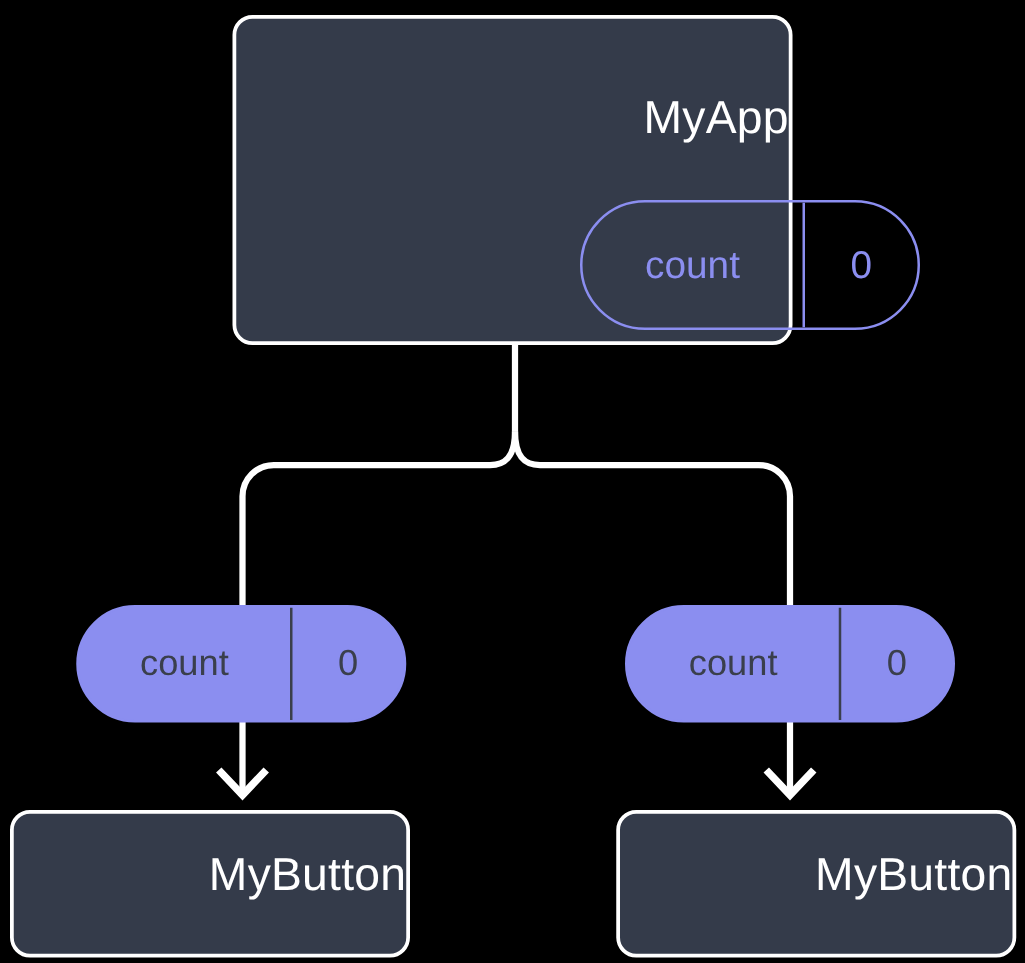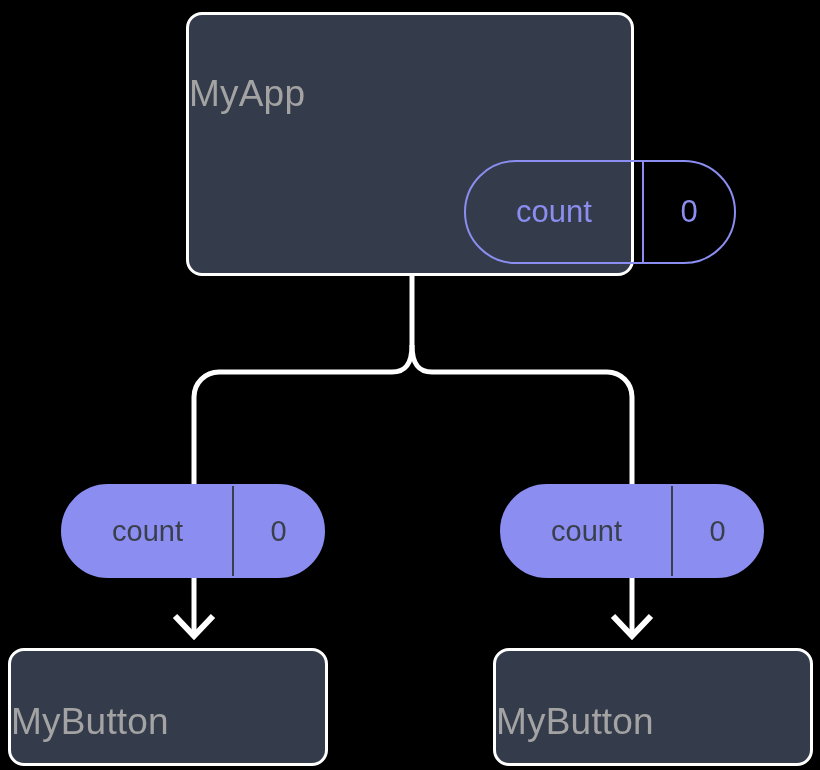--- a/index.html
+++ b/index.html
@@ -34,22 +34,22 @@
     position: absolute;
     box-sizing: border-box;
     background: #343b4a;
     border: 3px solid #ffffff;
     border-radius: 16px;
   }
   .node-title {
     position: absolute;
     left: 0;
     right: 0;
-    text-align: left;
-    color: #a3a3a3;
+    text-align: right;
+    color: #ffffff;
     font-size: 37px;
     font-weight: 400;
     letter-spacing: 0.2px;
     white-space: nowrap;
   }
 
   #app-node {
     left: 186px;
     top: 12px;
     width: 448px;
@@ -60,21 +60,21 @@
   }
 
   .button-node {
     top: 648px;
     width: 320px;
     height: 118px;
   }
   #button-node-left  { left: 8px; }
   #button-node-right { left: 493px; }
   .button-title {
-    top: 50px;
+    top: 28px;
   }
 
   
   .pill {
     position: absolute;
     box-sizing: border-box;
     display: flex;
     align-items: stretch;
     border-radius: 999px;
     overflow: hidden;

